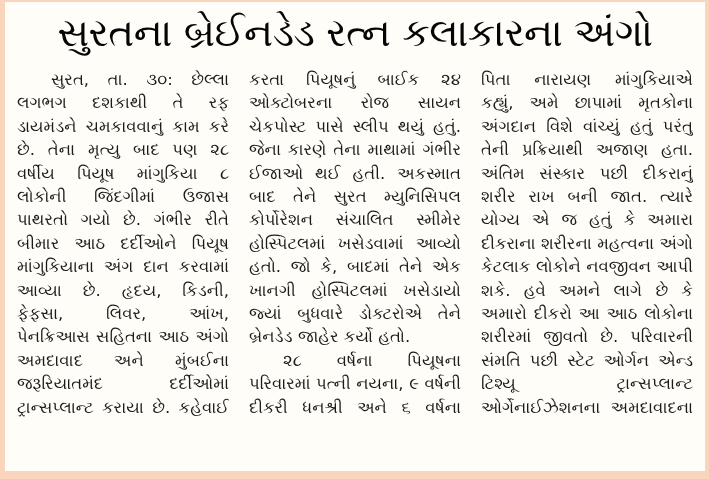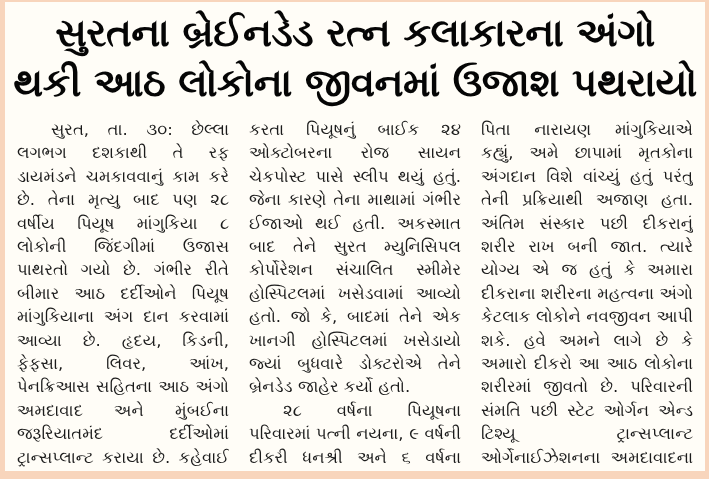--- a/index.html
+++ b/index.html
@@ -17,21 +17,21 @@
     border-color: #f8d5bc;
     border-width: 2px 4px 8px 5px;
     overflow: hidden;
     font-family: "DejaVu Sans", "Liberation Sans", sans-serif;
     color: #1b1b1b;
   }
   .headline {
     margin: 6px 8px 0 8px;
     padding: 0;
     text-align: center;
-    font-weight: 700;
+    font-weight: 400;
     font-size: 39px;
     line-height: 50px;
     letter-spacing: -0.5px;
     color: #050505;
   }
   .hl-line {
     display: block;
     white-space: nowrap;
   }
   .body {
@@ -57,21 +57,20 @@
     text-indent: 34px;
   }
 </style>
 </head>
 <body>
 
 <div class="page">
 
   <h1 class="headline">
     <span class="hl-line">સુરતના બ્રેઈનડેડ રત્ન કલાકારના અંગો</span>
-    <span class="hl-line">થકી આઠ લોકોના જીવનમાં ઉજાશ પથરાયો</span>
   </h1>
 
   <div class="body">
 
     <div class="col">
       <p class="indent">સુરત, તા. ૩૦: છેલ્લા લગભગ દશકાથી તે રફ ડાયમંડને ચમકાવવાનું કામ કરે છે. તેના મૃત્યુ બાદ પણ ૨૮ વર્ષીય પિયૂષ માંગુકિયા ૮ લોકોની જિંદગીમાં ઉજાસ પાથરતો ગયો છે. ગંભીર રીતે બીમાર આઠ દર્દીઓને પિયૂષ માંગુકિયાના અંગ દાન કરવામાં આવ્યા છે. હૃદય, કિડની, ફેફસા, લિવર, આંખ, પેનક્રિઆસ સહિતના આઠ અંગો અમદાવાદ અને મુંબઈના જરૂરિયાતમંદ દર્દીઓમાં ટ્રાન્સપ્લાન્ટ કરાયા છે. કહેવાઈ રહ્યું છે કે, પહેલીવાર કોઈ મૃતકના આઠ અંગો ટ્રાન્સપ્લાન્ટ કરવામાં આવ્યા છે.</p>
 
     </div>
 
     <div class="col">

